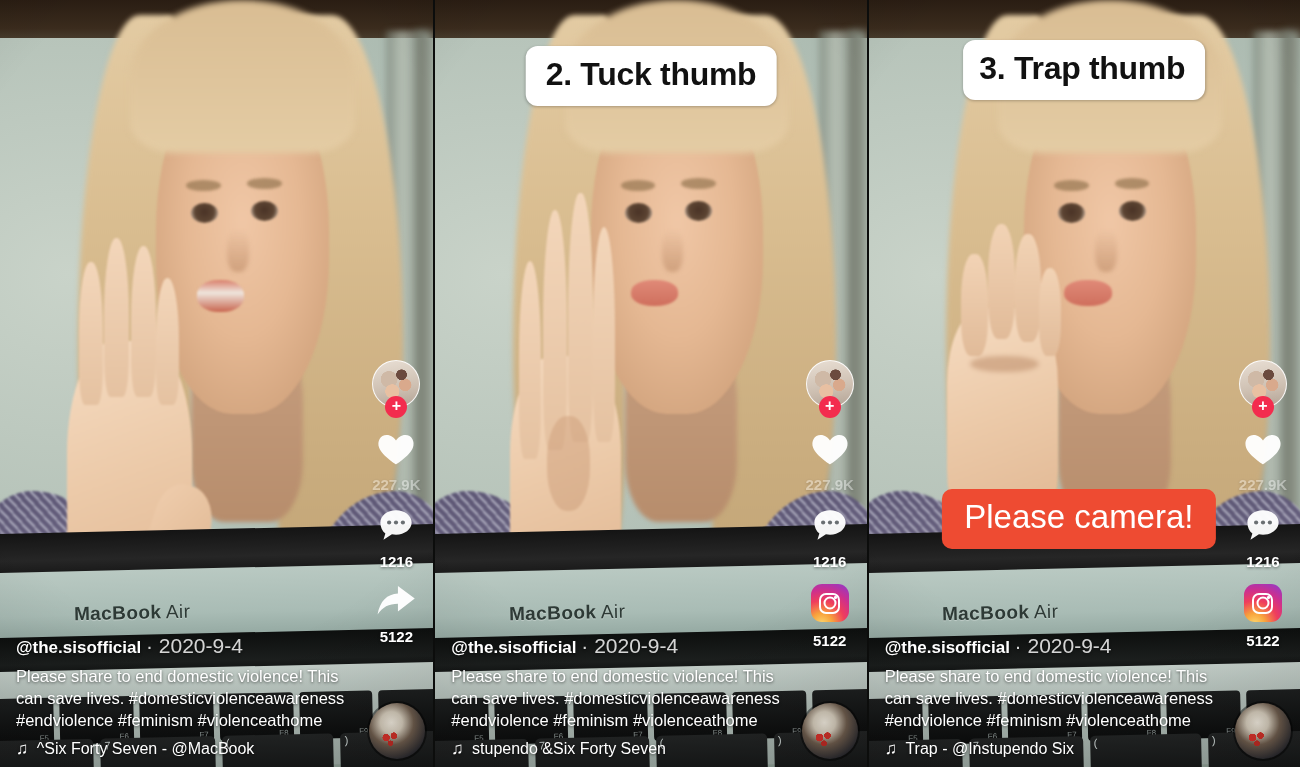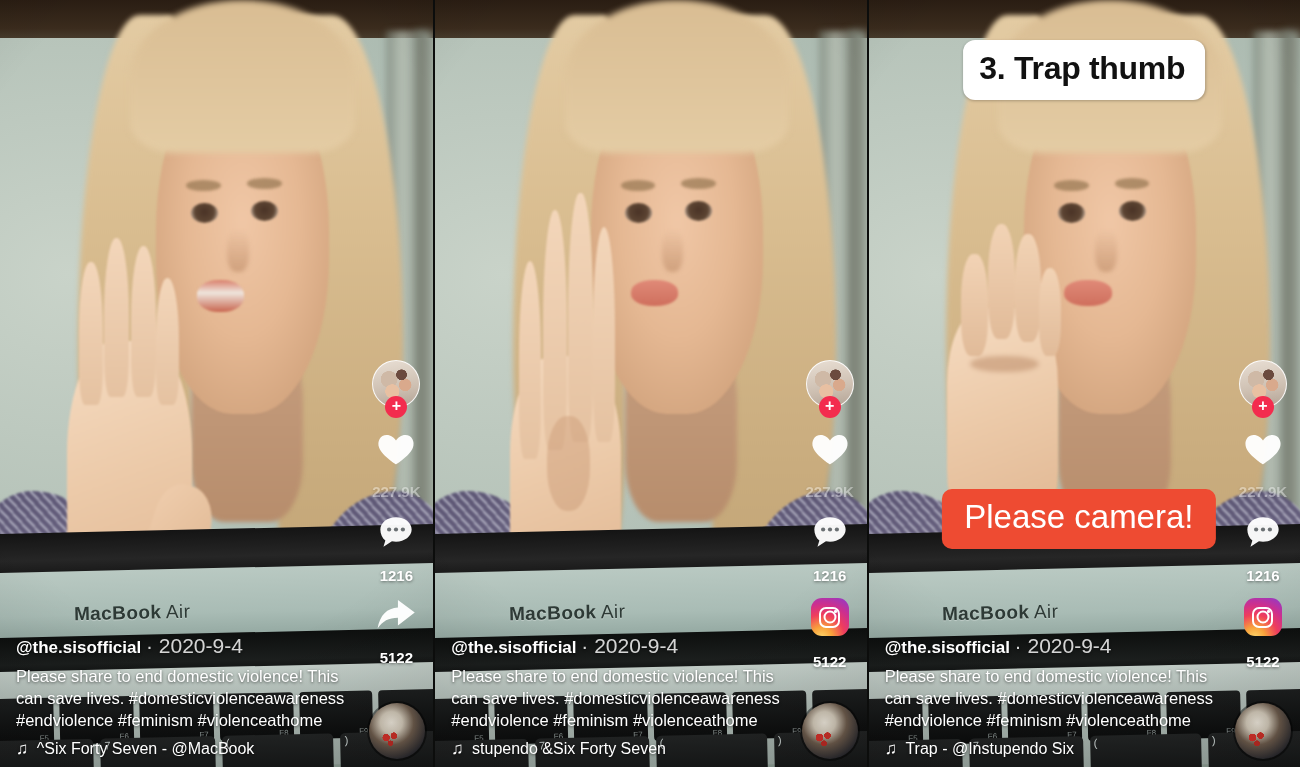--- a/index.html
+++ b/index.html
@@ -320,21 +320,21 @@
     background: #f32c4e;
     display: flex; align-items: center; justify-content: center;
     color: #fff; font-size: 16px; font-weight: 700; line-height: 1;
     padding-bottom: 2px;
   }
   .rail-item {
     display: flex; flex-direction: column; align-items: center;
     margin-bottom: 14px;
   }
   .rail-count {
-    margin-top: 17px;
+    margin-top: 10px;
     color: #fff;
     font-size: 15px;
     font-weight: 700;
     text-shadow: 0 1px 3px rgba(0,0,0,.45);
   }
   .rail-count.dim { opacity: .38; }
   .ig-badge {
     width: 38px; height: 38px; border-radius: 11px;
     background: radial-gradient(circle at 28% 105%, #fdd76c 0%, #f8a33c 22%, #ef3e5c 48%, #cd2f8e 70%, #8a3bcf 100%);
     display: flex; align-items: center; justify-content: center;
@@ -560,20 +560,21 @@
       <div class="keyrow2">
         <div class="key2">6</div>
         <div class="key2">7</div>
         <div class="key2">(</div>
         <div class="key2">)</div>
       </div>
       <div class="album-disc"></div>
       <div class="grade"></div>
     </div>
 
+    <div class="step-label">2. Tuck thumb</div>
 
     <div class="rail">
       <div class="avatar-wrap">
         <div class="avatar"></div>
         <div class="plus-btn">+</div>
       </div>
       <div class="rail-item">
         <svg width="40" height="36" viewBox="0 0 24 22">
           <path d="M12 21s-8.5-5.3-10.3-10.2C.3 6.9 2.4 3 6.3 3 8.8 3 10.9 4.6 12 6.4 13.1 4.6 15.2 3 17.7 3c3.9 0 6 3.9 4.6 7.8C20.5 15.7 12 21 12 21z" fill="#ffffff" opacity="0.96"></path>
         </svg>

